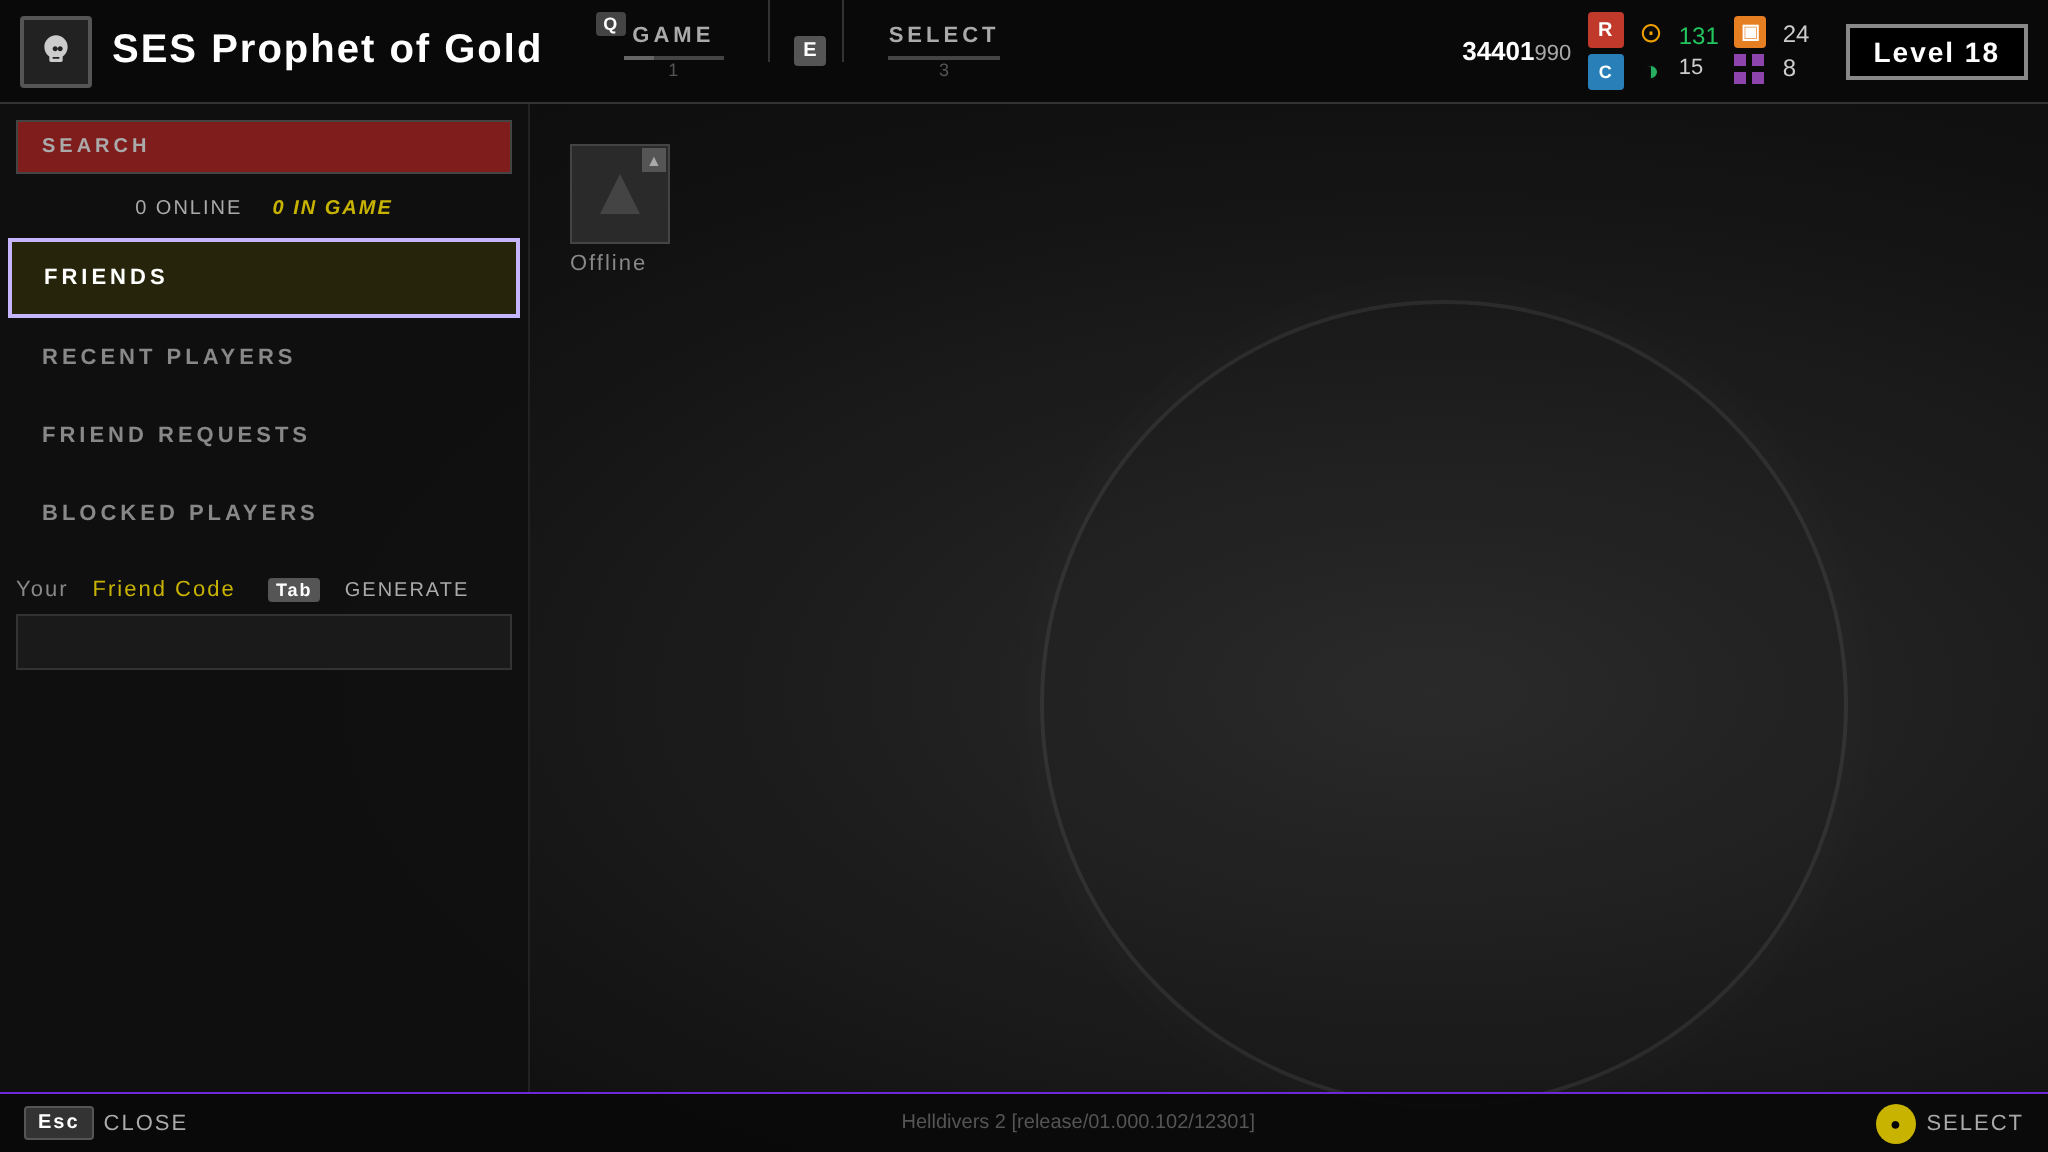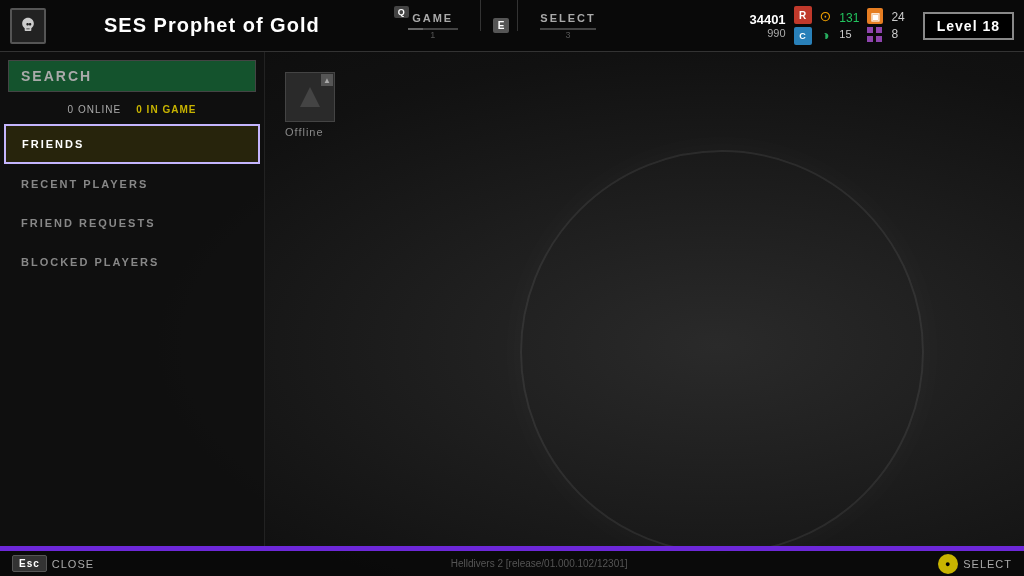--- a/index.html
+++ b/index.html
@@ -43,21 +43,20 @@
     }
 
     
     .top-bar {
       display: flex;
       align-items: center;
       background: rgba(10,10,10,0.95);
       height: 52px;
       padding: 0 10px;
       border-bottom: 1px solid #333;
-      gap: 48px;
     }
 
     .player-icon {
       width: 36px;
       height: 36px;
       background: #222;
       border: 2px solid #555;
       border-radius: 2px;
       display: flex;
       align-items: center;
@@ -179,24 +178,24 @@
     .left-panel {
       width: 265px;
       background: rgba(15,15,15,0.9);
       padding: 8px 0;
       flex-shrink: 0;
       border-right: 1px solid #222;
     }
 
     .search-bar {
       margin: 0 8px 8px;
-      background: #14532d;
+      background: #7f1d1d;
       border: 1px solid #444;
       padding: 7px 12px;
-      font-size: 14px;
+      font-size: 10px;
       letter-spacing: 2px;
       color: #aaa;
       font-weight: bold;
       cursor: text;
     }
 
     .online-status {
       text-align: center;
       font-size: 10px;
       letter-spacing: 1px;
@@ -204,20 +203,21 @@
       color: #666;
     }
 
     .online-status .online-count {
       color: #aaa;
     }
 
     .online-status .ingame-count {
       color: #c8b400;
       font-weight: bold;
+      font-style: italic;
     }
 
     .menu-item {
       padding: 12px 16px;
       font-size: 11px;
       letter-spacing: 2px;
       font-weight: bold;
       color: #888;
       cursor: pointer;
       border: 1px solid transparent;
@@ -301,21 +301,21 @@
     }
 
     
     .bottom-bar {
       position: absolute;
       bottom: 0;
       left: 0;
       right: 0;
       height: 30px;
       background: rgba(10,10,10,0.95);
-      border-top: 5px solid #6d28d9;
+      border-top: 1px solid #6d28d9;
       display: flex;
       align-items: center;
       justify-content: space-between;
       padding: 0 12px;
     }
 
     .version-text {
       font-size: 10px;
       color: #555;
       margin-left: 46px;
@@ -383,21 +383,21 @@
       border-radius: 2px;
     }
 
     .res-r { background: #c0392b; color: #fff; }
     .res-sq { background: #e67e22; color: #fff; }
     .res-grid { background: transparent; display: grid; grid-template-columns: 1fr 1fr; gap: 1px; width: 16px; height: 16px; }
     .res-grid span { background: #8e44ad; width: 6px; height: 6px; }
 
     .stats-pair-col {
       display: flex;
-      flex-direction: column;
+      flex-direction: row;
       align-items: flex-end;
       justify-content: flex-end;
     }
 
     .stats-pair-col .top-val {
       font-size: 13px;
       font-weight: bold;
       color: #fff;
     }
     .stats-pair-col .bot-val {
@@ -509,20 +509,32 @@
       <div class="menu-item">
         <span>RECENT PLAYERS</span>
       </div>
       <div class="menu-item">
         <span>FRIEND REQUESTS</span>
       </div>
       <div class="menu-item">
         <span>BLOCKED PLAYERS</span>
       </div>
 
+      <div class="friend-code-section">
+        <div class="friend-code-label">
+          <span>Your</span>
+          &nbsp;
+          <span class="code-yellow">Friend Code</span>
+          &nbsp;&nbsp;
+          <span class="tab-key-sm">Tab</span>
+          &nbsp;
+          <span class="generate-text">GENERATE</span>
+        </div>
+        <div class="friend-code-input"></div>
+      </div>
     </div>
 
     <div class="right-panel">
       
       <div class="friend-avatar-area">
         <div class="avatar-box">
 
           <div style="width:20px;height:20px;background:#444;clip-path:polygon(50% 0%,0% 100%,100% 100%);"></div>
 
           <div style="position:absolute;top:2px;right:2px;width:12px;height:12px;background:#555;display:flex;align-items:center;justify-content:center;">

